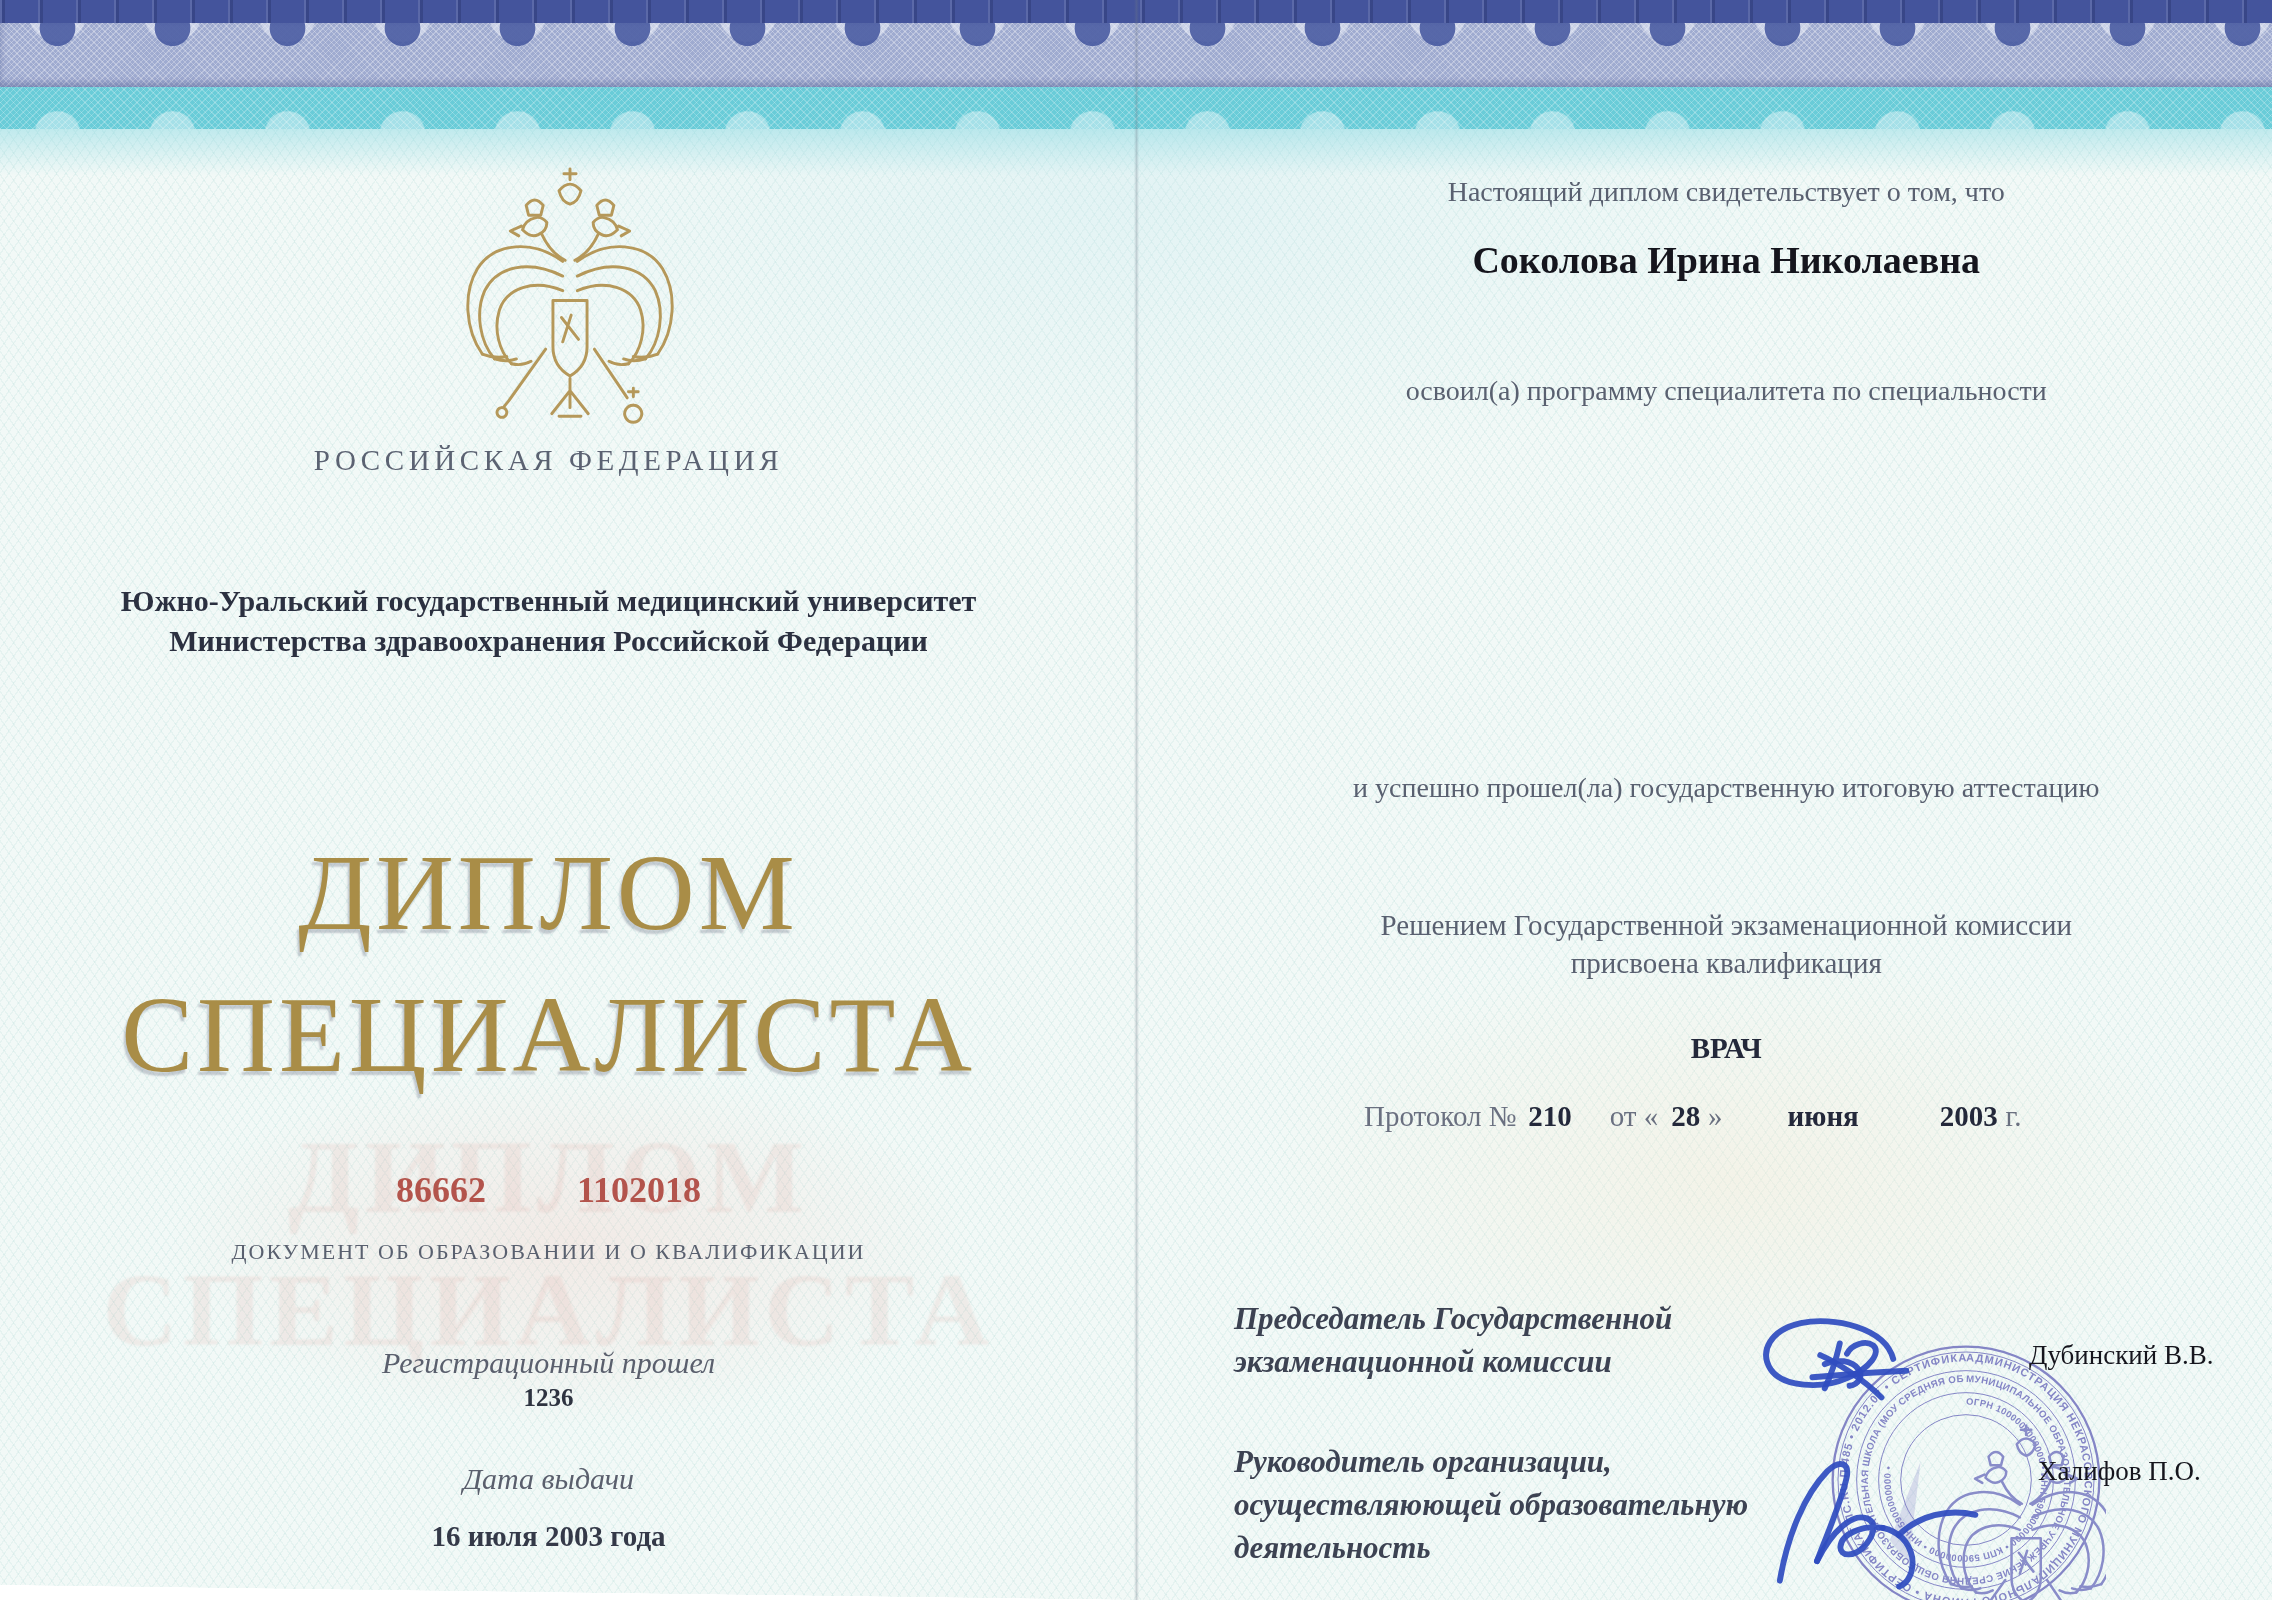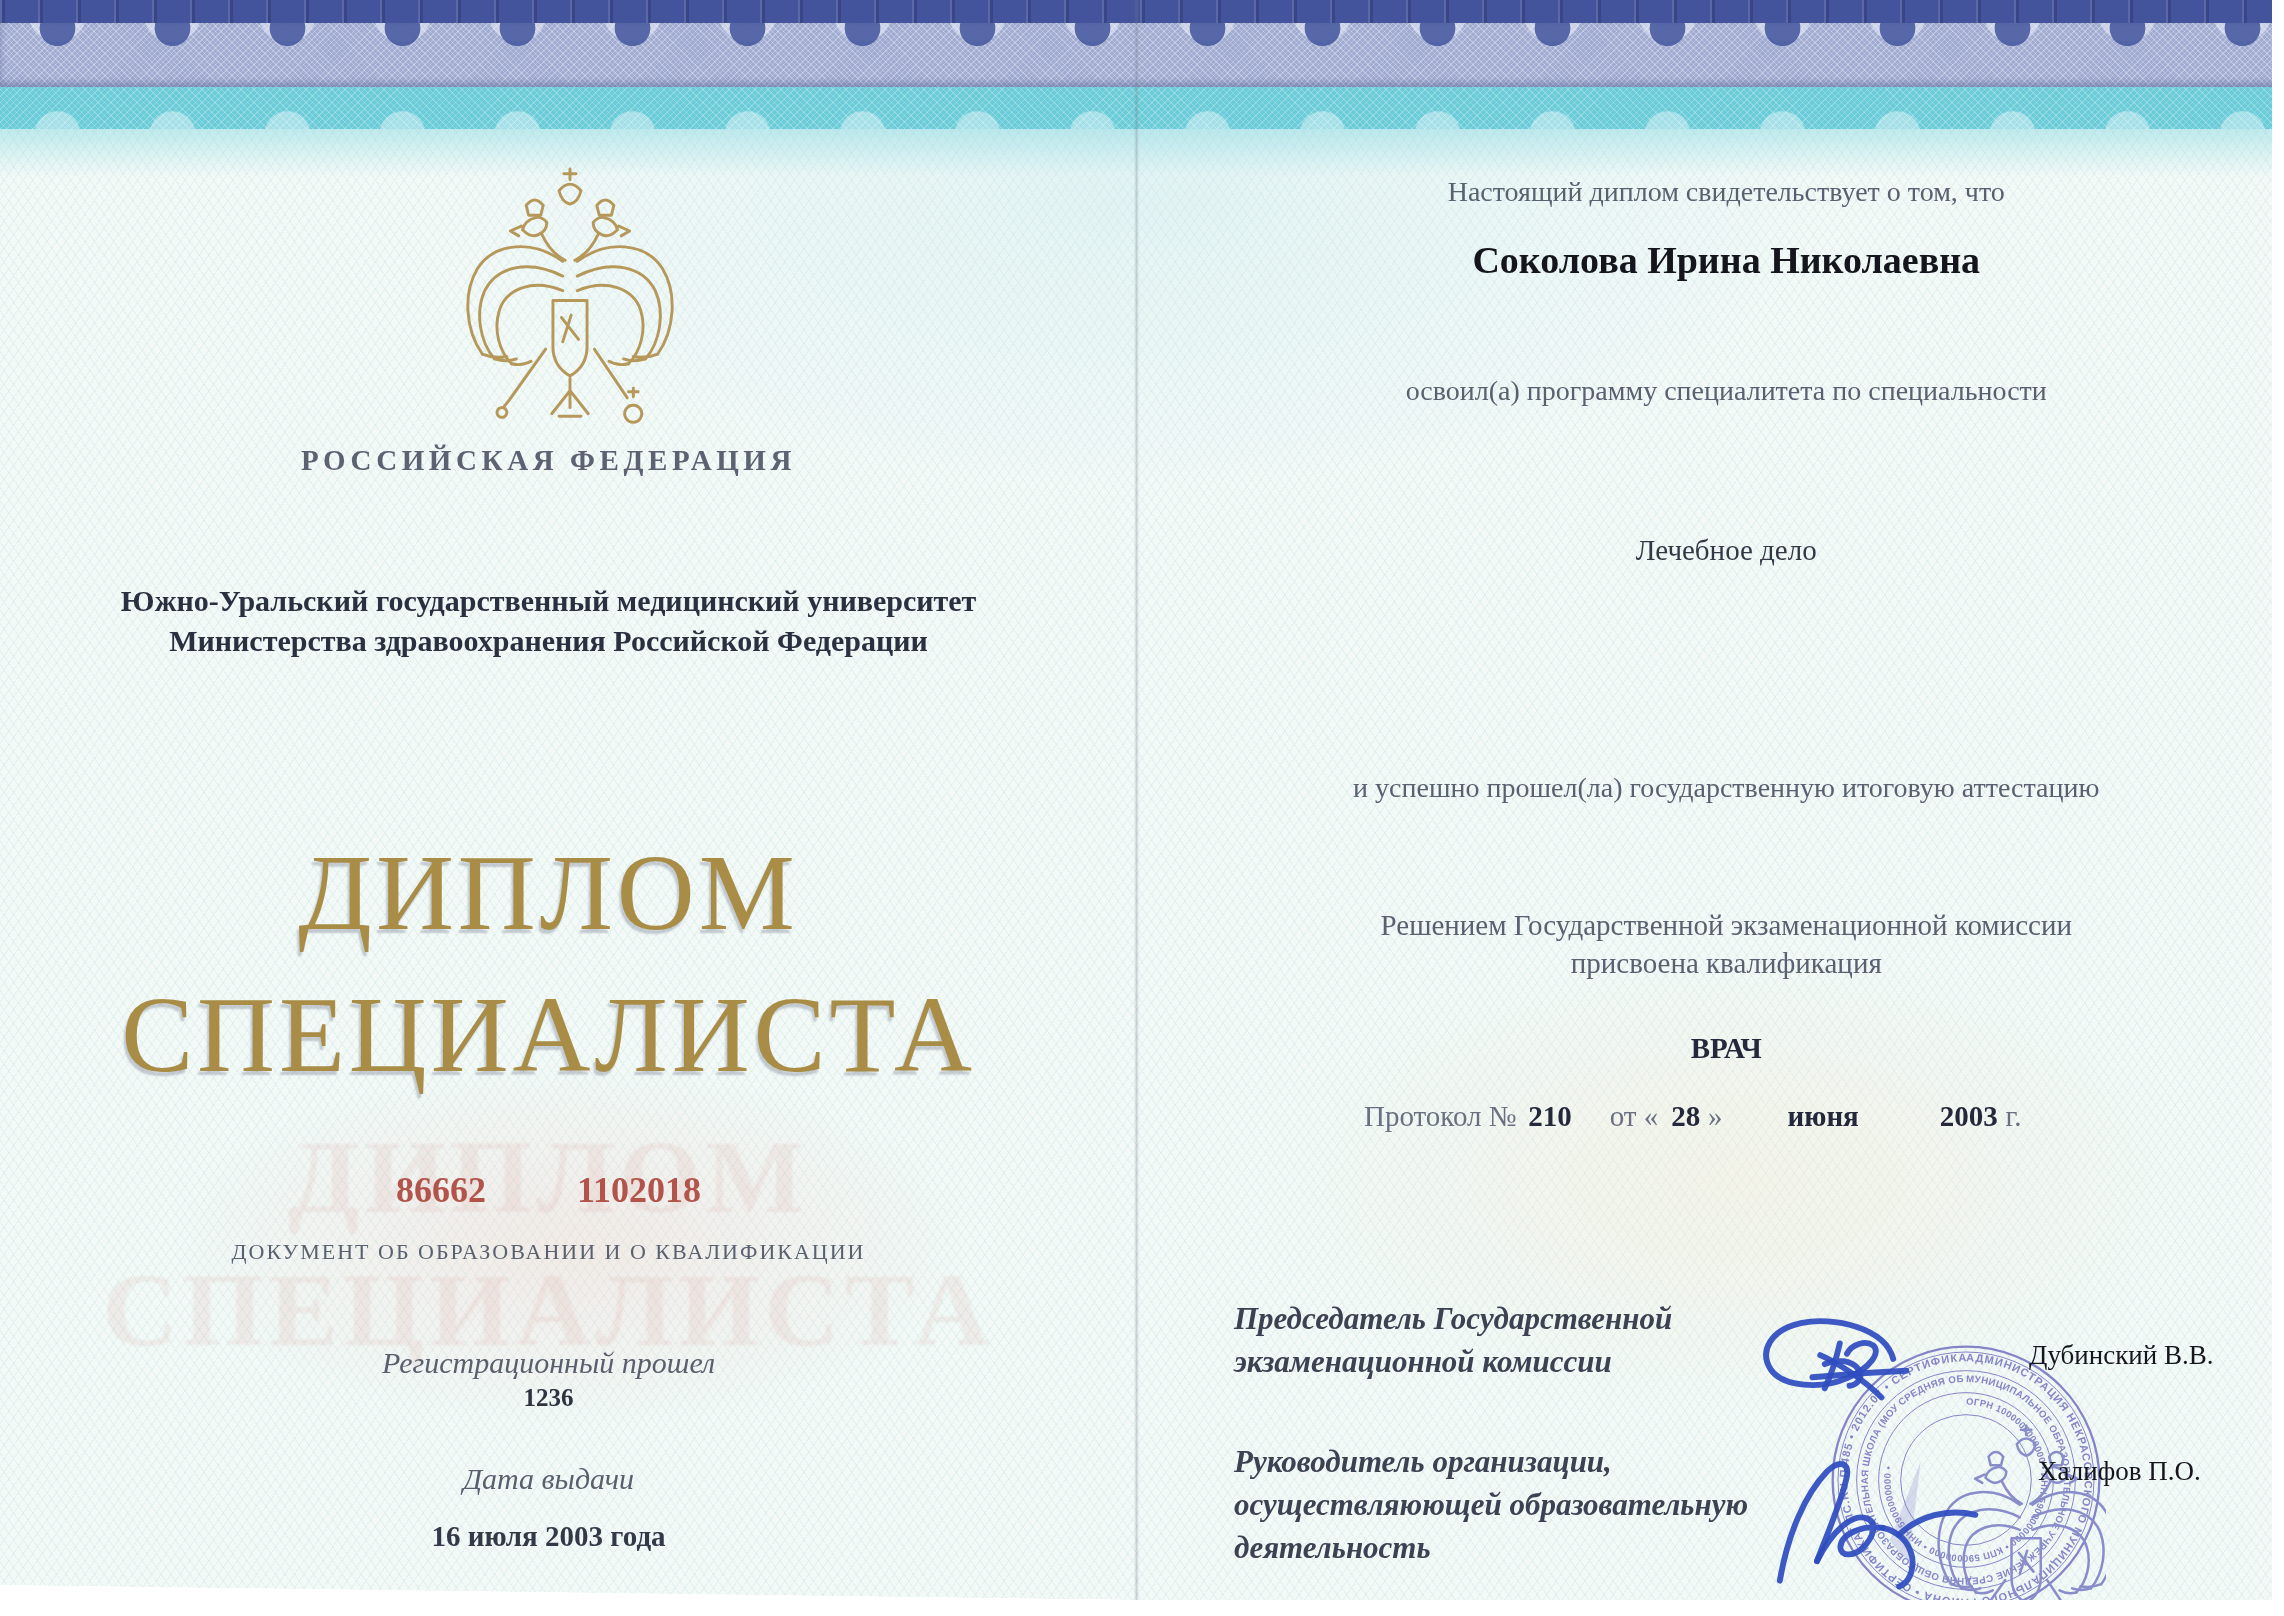--- a/index.html
+++ b/index.html
@@ -45,21 +45,21 @@
   .scan-right{position:absolute;top:0;right:0;width:11.7px;height:100%;background:#fff;z-index:9;}
   .scan-bottom{position:absolute;bottom:0;left:0;width:100%;height:17px;background:#fff;z-index:9;}
   .scan-corner{position:absolute;bottom:13px;left:0;width:1146px;height:26px;z-index:9;
     background:linear-gradient(0.75deg, #ffffff 46%, rgba(255,255,255,0) 47%);}
   
   .left-page{position:absolute;left:0;top:0;width:1136px;height:100%;z-index:5;}
   .right-page{position:absolute;left:1136px;top:0;width:1148px;height:100%;z-index:5;}
   .lp-center{position:absolute;left:0;right:39px;text-align:center;}
   .rp-center{position:absolute;left:39px;right:6.5px;text-align:center;}
   
-  .country{top:444px;font-size:29px;letter-spacing:4.6px;color:#5b6272;font-weight:bold;}
+  .country{top:444px;font-size:29px;letter-spacing:4.6px;color:#5b6272;}
   .univ{top:581px;font-size:30px;font-weight:bold;color:#2b3040;line-height:40px;}
   .ghost-title{top:1110px;font-size:104px;line-height:133px;letter-spacing:5.2px;
     color:rgba(205,118,108,0.10);font-weight:bold;filter:blur(1.3px);z-index:0;}
   .big-title{top:822px;font-size:108px;line-height:142px;letter-spacing:3.9px;
     color:#a98d47;text-shadow:-2px 3.9px 2px rgba(108,114,136,0.35);}
   .numbers{top:1169px;font-size:36px;font-weight:bold;color:#b3544c;}
   .numbers .num-gap{display:inline-block;width:91px;}
   .doc-type{top:1239px;font-size:22px;letter-spacing:2px;color:#59606f;}
   .script-label{font-style:italic;font-size:30px;color:#5a5f6d;}
   .reg-label{top:1346px;}
@@ -178,21 +178,20 @@
   </div>
 
   <div class="right-page">
 
     <div class="rp-center rp-gray intro">Настоящий диплом свидетельствует о том, что</div>
 
     <div class="rp-center holder-name">Соколова Ирина Николаевна</div>
 
     <div class="rp-center rp-gray program">освоил(а) программу специалитета по специальности</div>
 
-    <div class="rp-center specialty">Лечебное дело</div>
 
     <div class="rp-center rp-gray attestation">и успешно прошел(ла) государственную итоговую аттестацию</div>
 
     <div class="rp-center decision1">Решением Государственной экзаменационной комиссии</div>
     <div class="rp-center decision2">присвоена квалификация</div>
 
     <div class="rp-center qualification">ВРАЧ</div>
 
     <div class="protocol">
       <span>Протокол №</span><b class="p-num">210</b><span class="p-from">от «</span><b class="p-day">28</b><span class="p-close">»</span><b class="p-month">июня</b><b class="p-year">2003</b><span class="p-suffix">г.</span>

